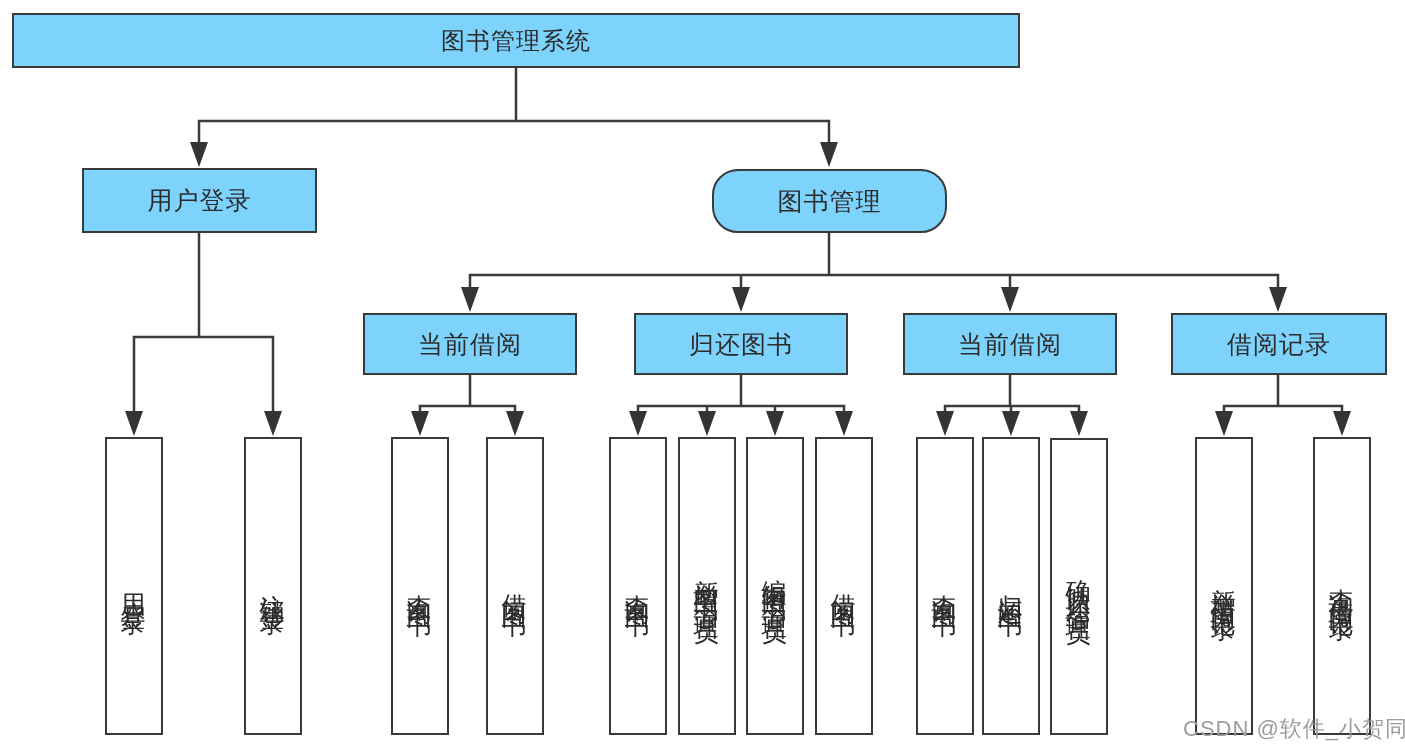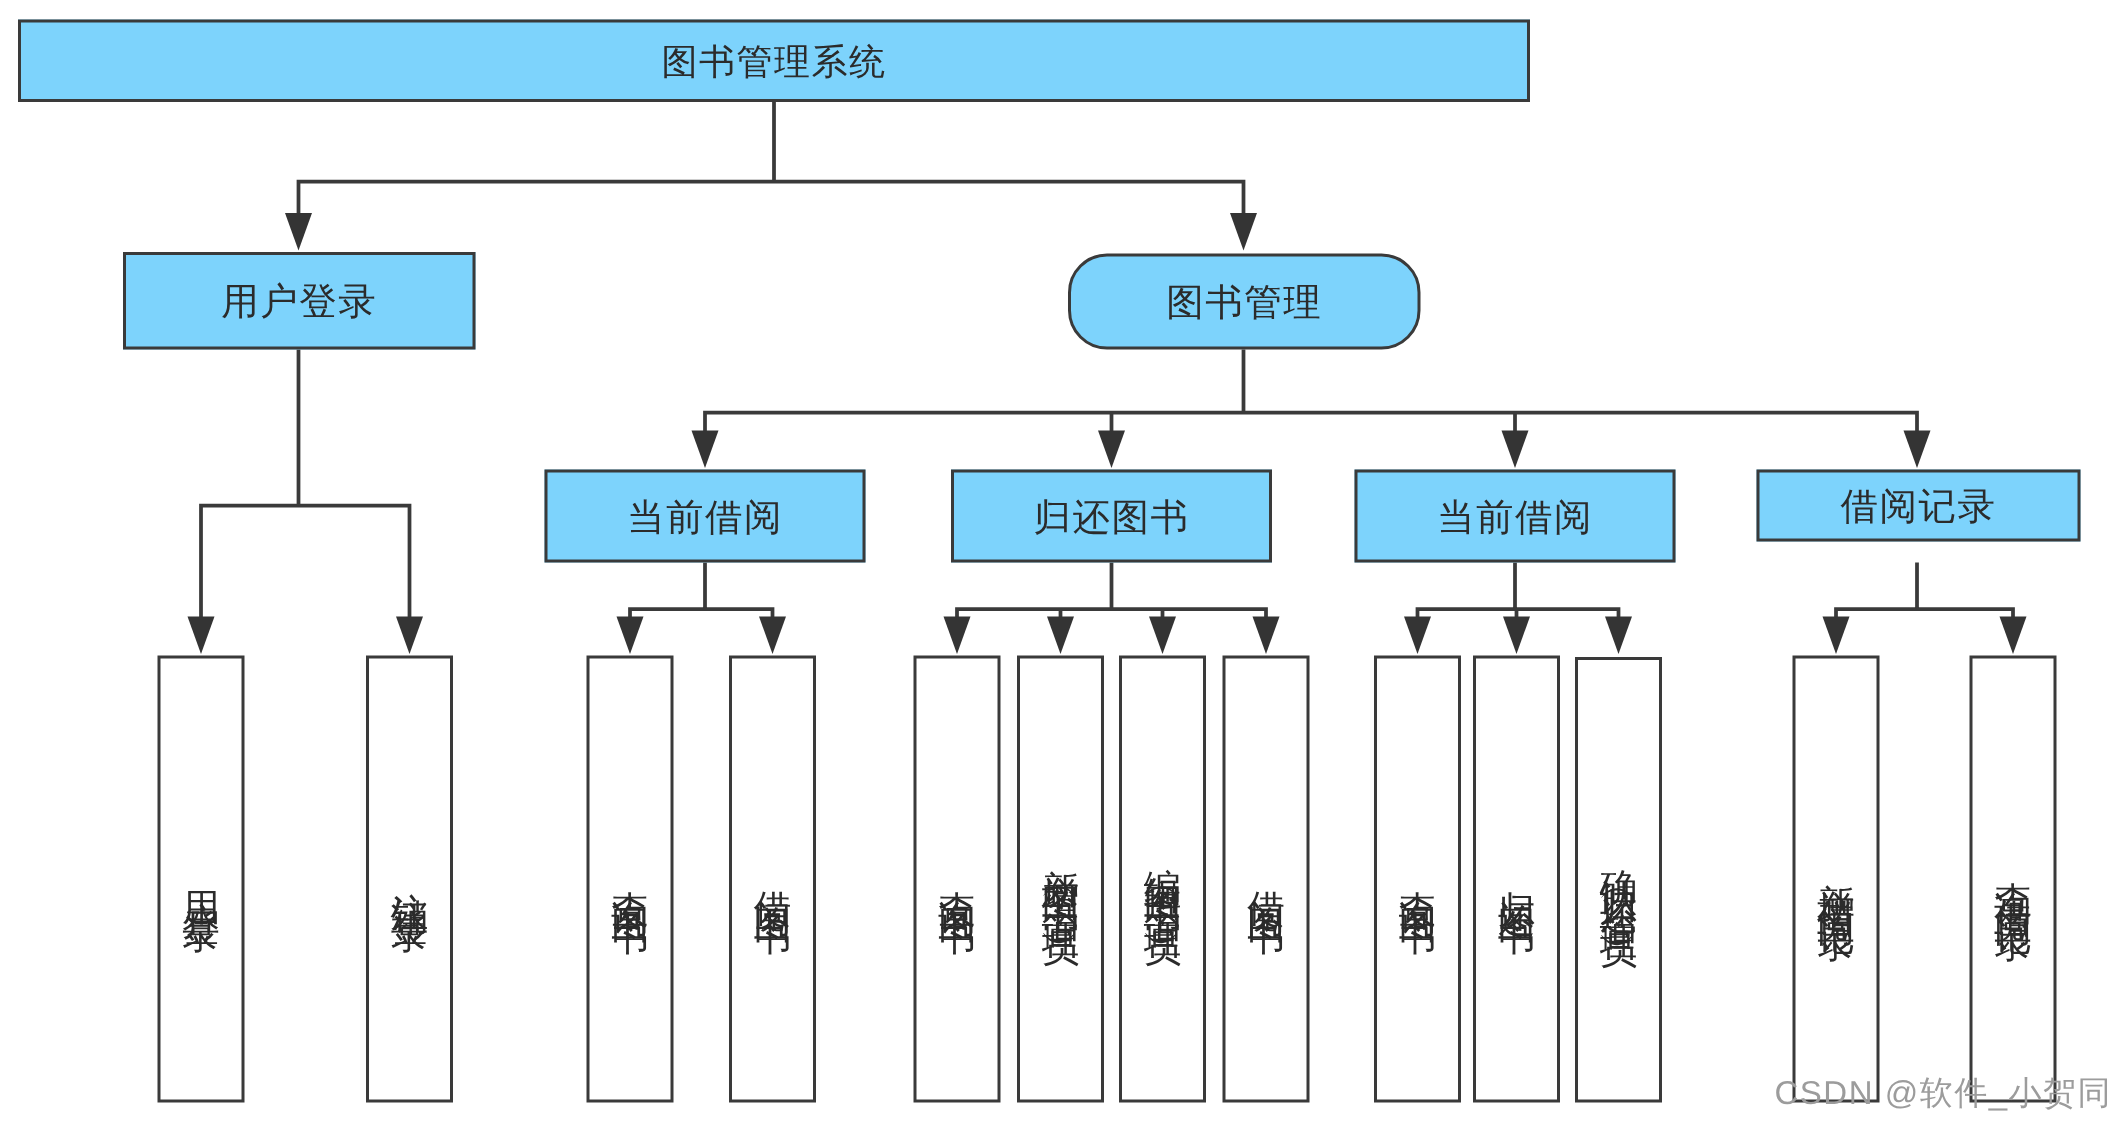--- a/index.html
+++ b/index.html
@@ -90,21 +90,21 @@
 
   <div class="hnode" style="left:363px; top:313px; width:214px; height:62px;">
     <span>当前借阅</span>
   </div>
   <div class="hnode" style="left:634px; top:313px; width:214px; height:62px;">
     <span>归还图书</span>
   </div>
   <div class="hnode" style="left:903px; top:313px; width:214px; height:62px;">
     <span>当前借阅</span>
   </div>
-  <div class="hnode" style="left:1171px; top:313px; width:216px; height:48px;">
+  <div class="hnode" style="left:1171px; top:313px; width:216px; height:62px;">
     <span>借阅记录</span>
   </div>
 
   <div class="vnode" style="left:105px; top:437px; width:58px; height:298px;">
     <span>用户登录</span>
   </div>
   <div class="vnode" style="left:244px; top:437px; width:58px; height:298px;">
     <span>注销登录</span>
   </div>
 

